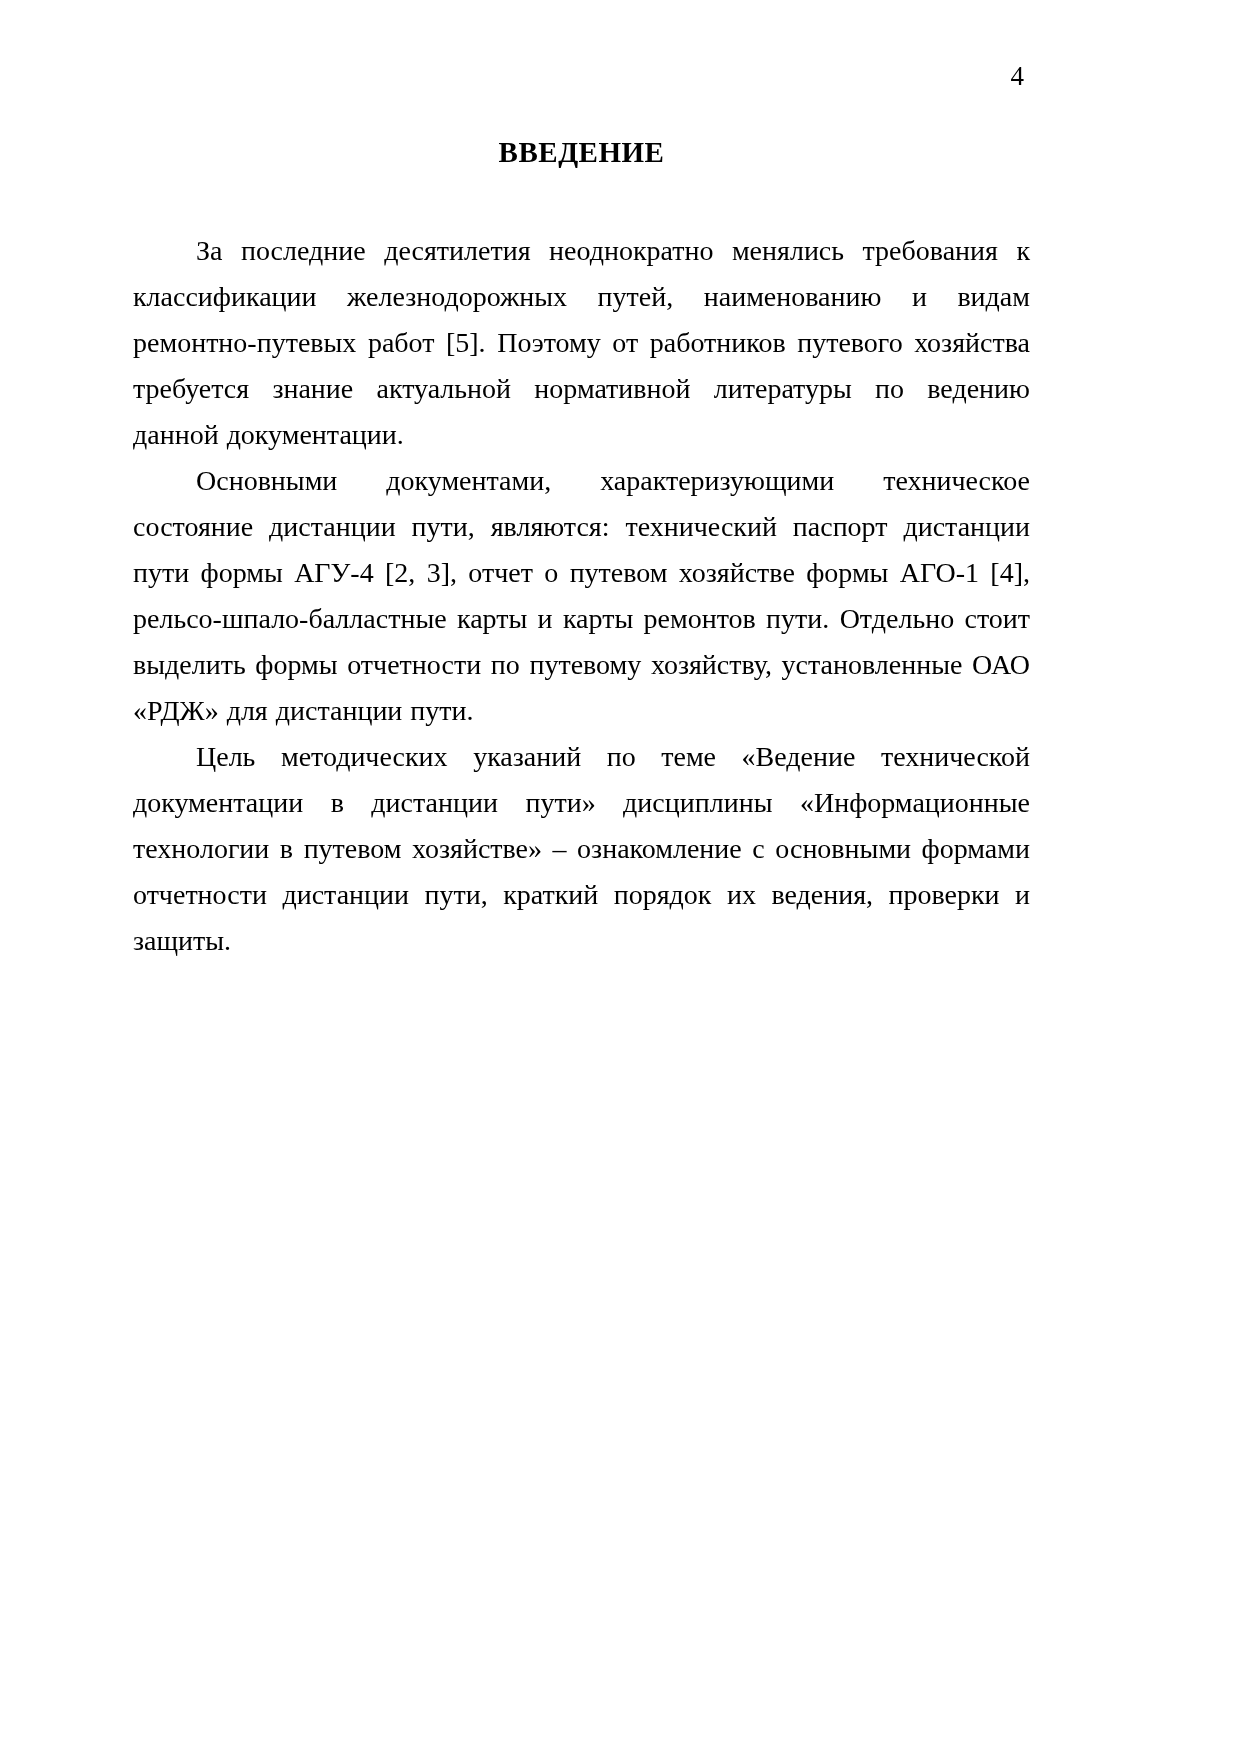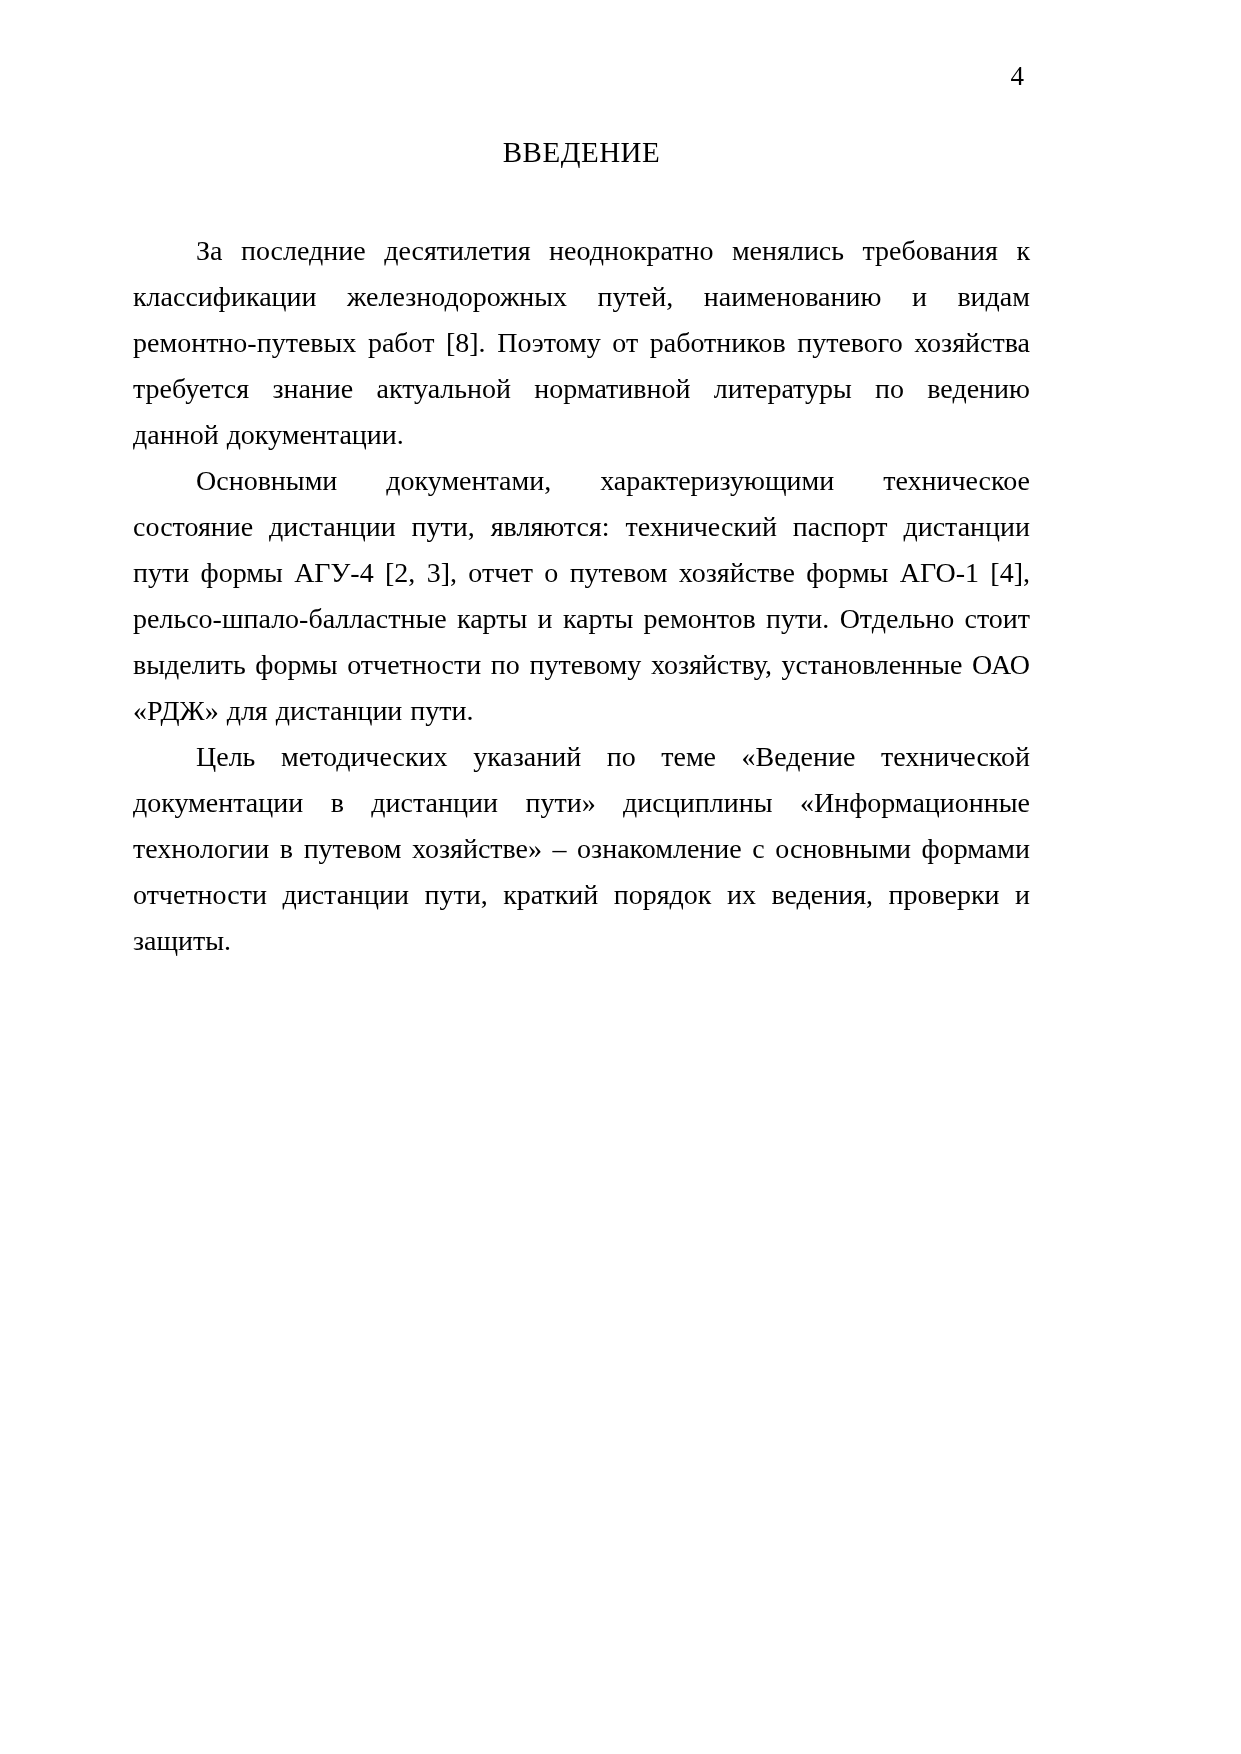--- a/index.html
+++ b/index.html
@@ -26,21 +26,21 @@
   .page-number {
     text-align: right;
     font-size: 27px;
     line-height: 32px;
     padding-right: 6px;
   }
   .heading {
     margin: 42px 0 0 0;
     text-align: center;
     font-size: 29px;
-    font-weight: normal;
+    font-weight: bold;
     line-height: 36px;
     letter-spacing: 0.5px;
   }
   .body-text {
     margin-top: 58px;
   }
   .body-text p {
     margin: 0;
     font-size: 28px;
     line-height: 46px;
@@ -52,18 +52,18 @@
 </head>
 <body>
 
 <div class="page">
   <div class="content">
     <div class="page-number">
       <span>4</span>
     </div>
     <h1 class="heading">ВВЕДЕНИЕ</h1>
     <div class="body-text">
-      <p>За последние десятилетия неоднократно менялись требования к классификации железнодорожных путей, наименованию и видам ремонтно-путевых работ [8]. Поэтому от работников путевого хозяйства требуется знание актуальной нормативной литературы по ведению данной документации.</p>
+      <p>За последние десятилетия неоднократно менялись требования к классификации железнодорожных путей, наименованию и видам ремонтно-путевых работ [5]. Поэтому от работников путевого хозяйства требуется знание актуальной нормативной литературы по ведению данной документации.</p>
       <p>Основными документами, характеризующими техническое состояние дистанции пути, являются: технический паспорт дистанции пути формы АГУ-4 [2, 3], отчет о путевом хозяйстве формы АГО-1 [4], рельсо-шпало-балластные карты и карты ремонтов пути. Отдельно стоит выделить формы отчетности по путевому хозяйству, установленные ОАО «РДЖ» для дистанции пути.</p>
       <p>Цель методических указаний по теме «Ведение технической документации в дистанции пути» дисциплины «Информационные технологии в путевом хозяйстве» – ознакомление с основными формами отчетности дистанции пути, краткий порядок их ведения, проверки и защиты.</p>
     </div>
   </div>
 </div>
 
 </body></html>

